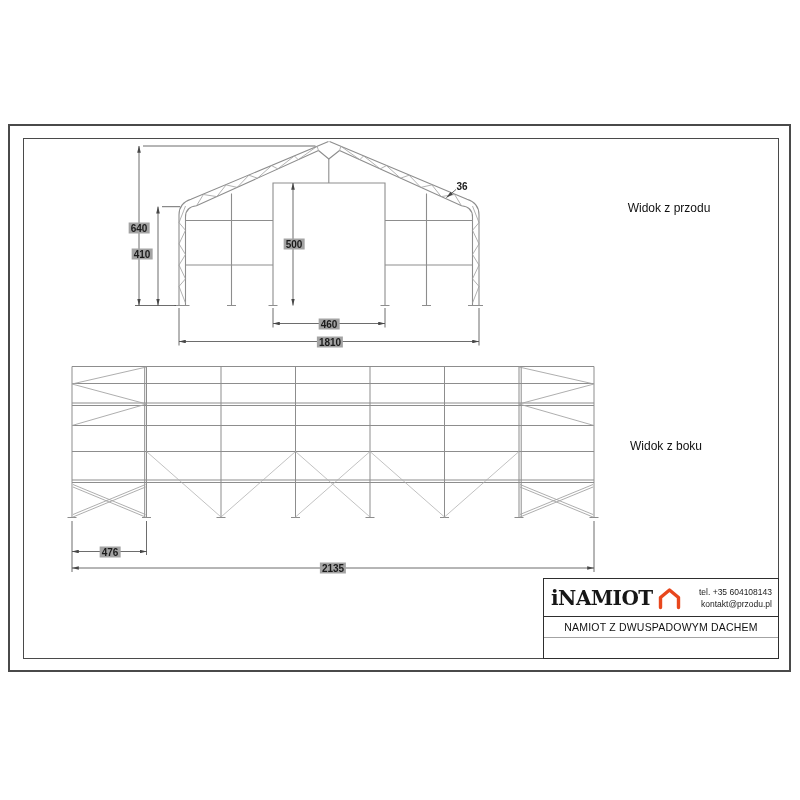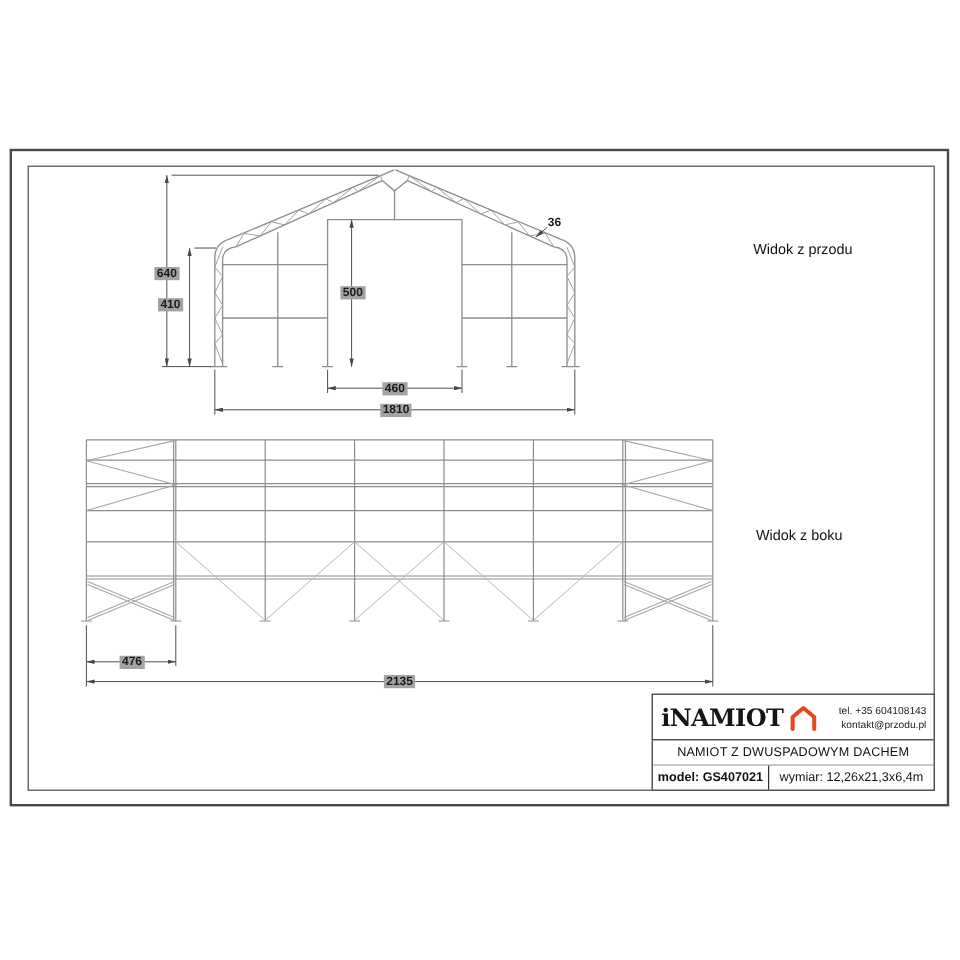--- a/index.html
+++ b/index.html
@@ -131,19 +131,15 @@
         <svg class="tb-logo-icon" width="27" height="24" viewBox="0 0 27 24">
           <path d="M4.5,21.5 V11.5 L13.5,4 L22.5,11.5 V21.5" fill="none" stroke="#e8471d" stroke-width="3.4" stroke-linejoin="round" stroke-linecap="round"></path>
         </svg>
       </div>
       <div class="tb-contact">
         <div>tel. +35 604108143</div>
         <div>kontakt@przodu.pl</div>
       </div>
     </div>
     <div class="tb-row2">NAMIOT Z DWUSPADOWYM DACHEM</div>
-    <div class="tb-row3">
-      <div class="tb-model">model: GS407021</div>
-      <div class="tb-dim">wymiar: 12,26x21,3x6,4m</div>
-    </div>
   </div>
 
 </div>
 
 </body></html>

